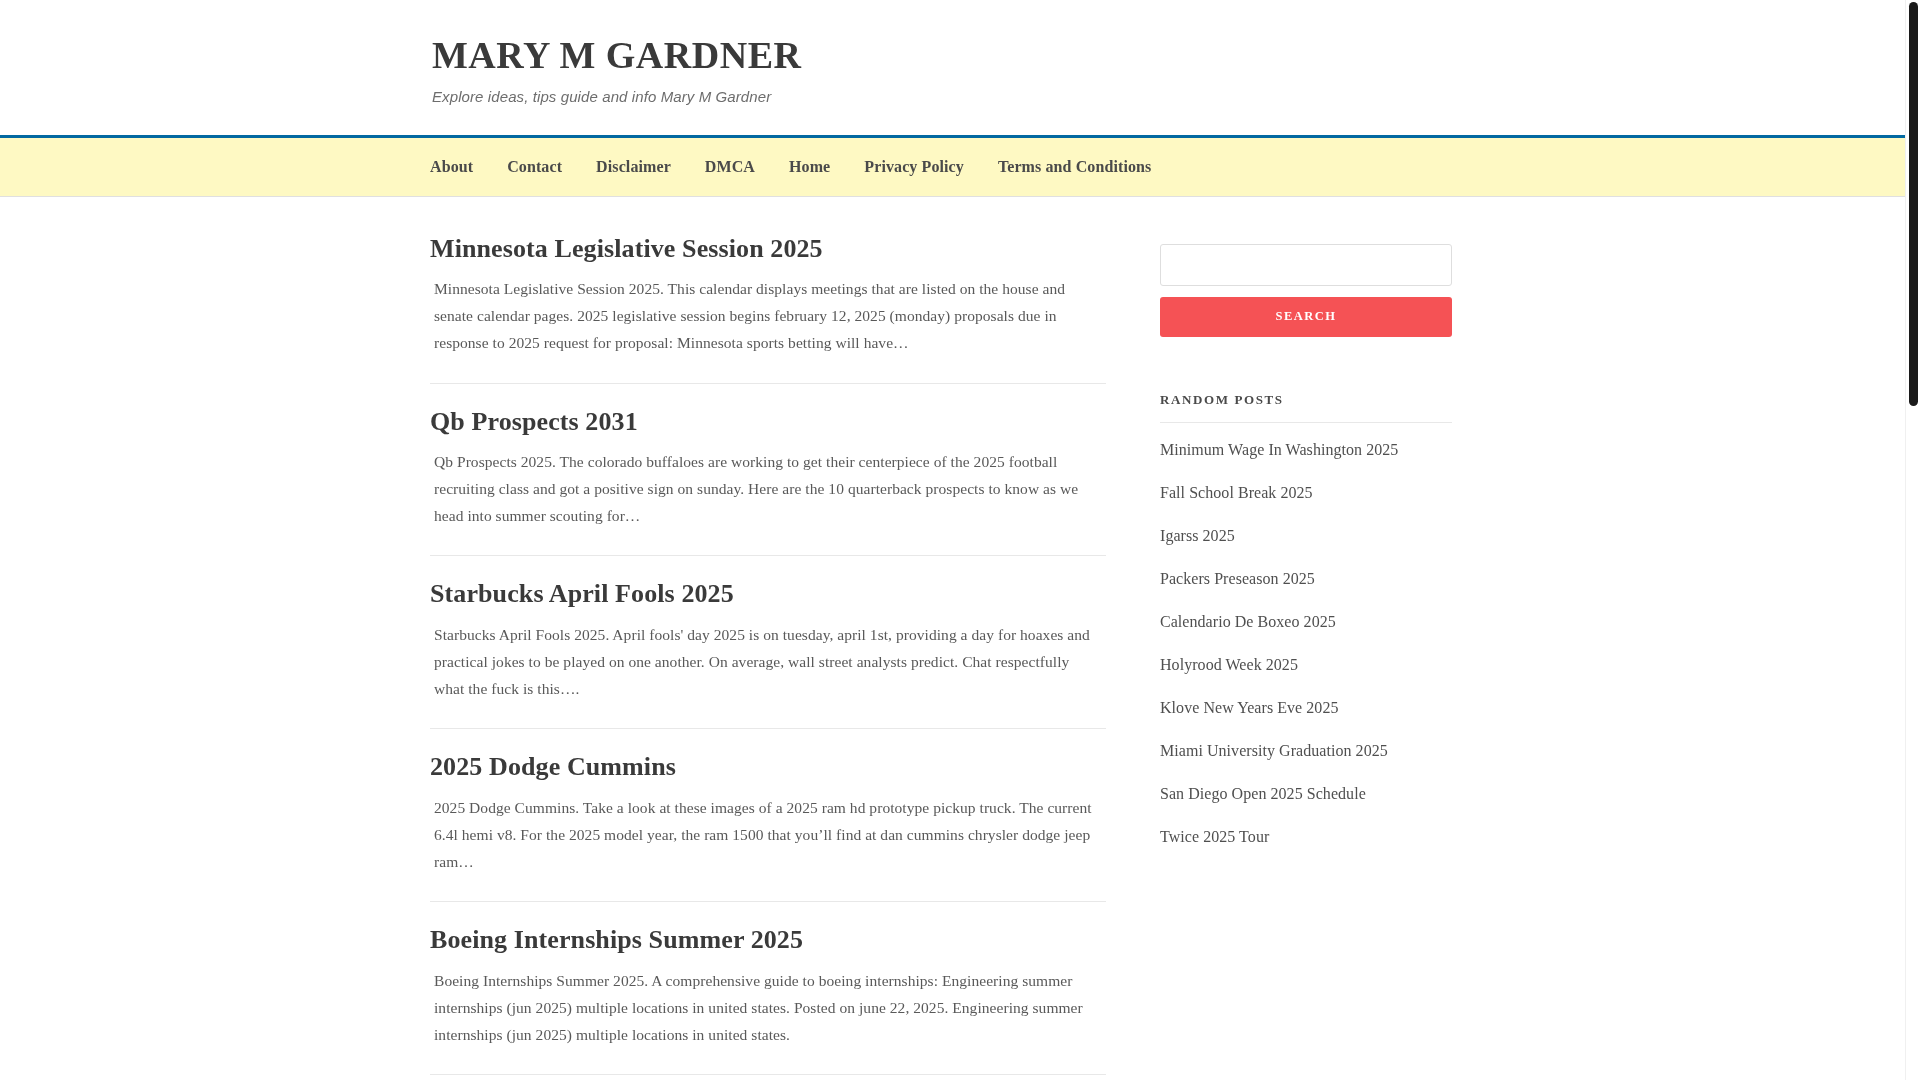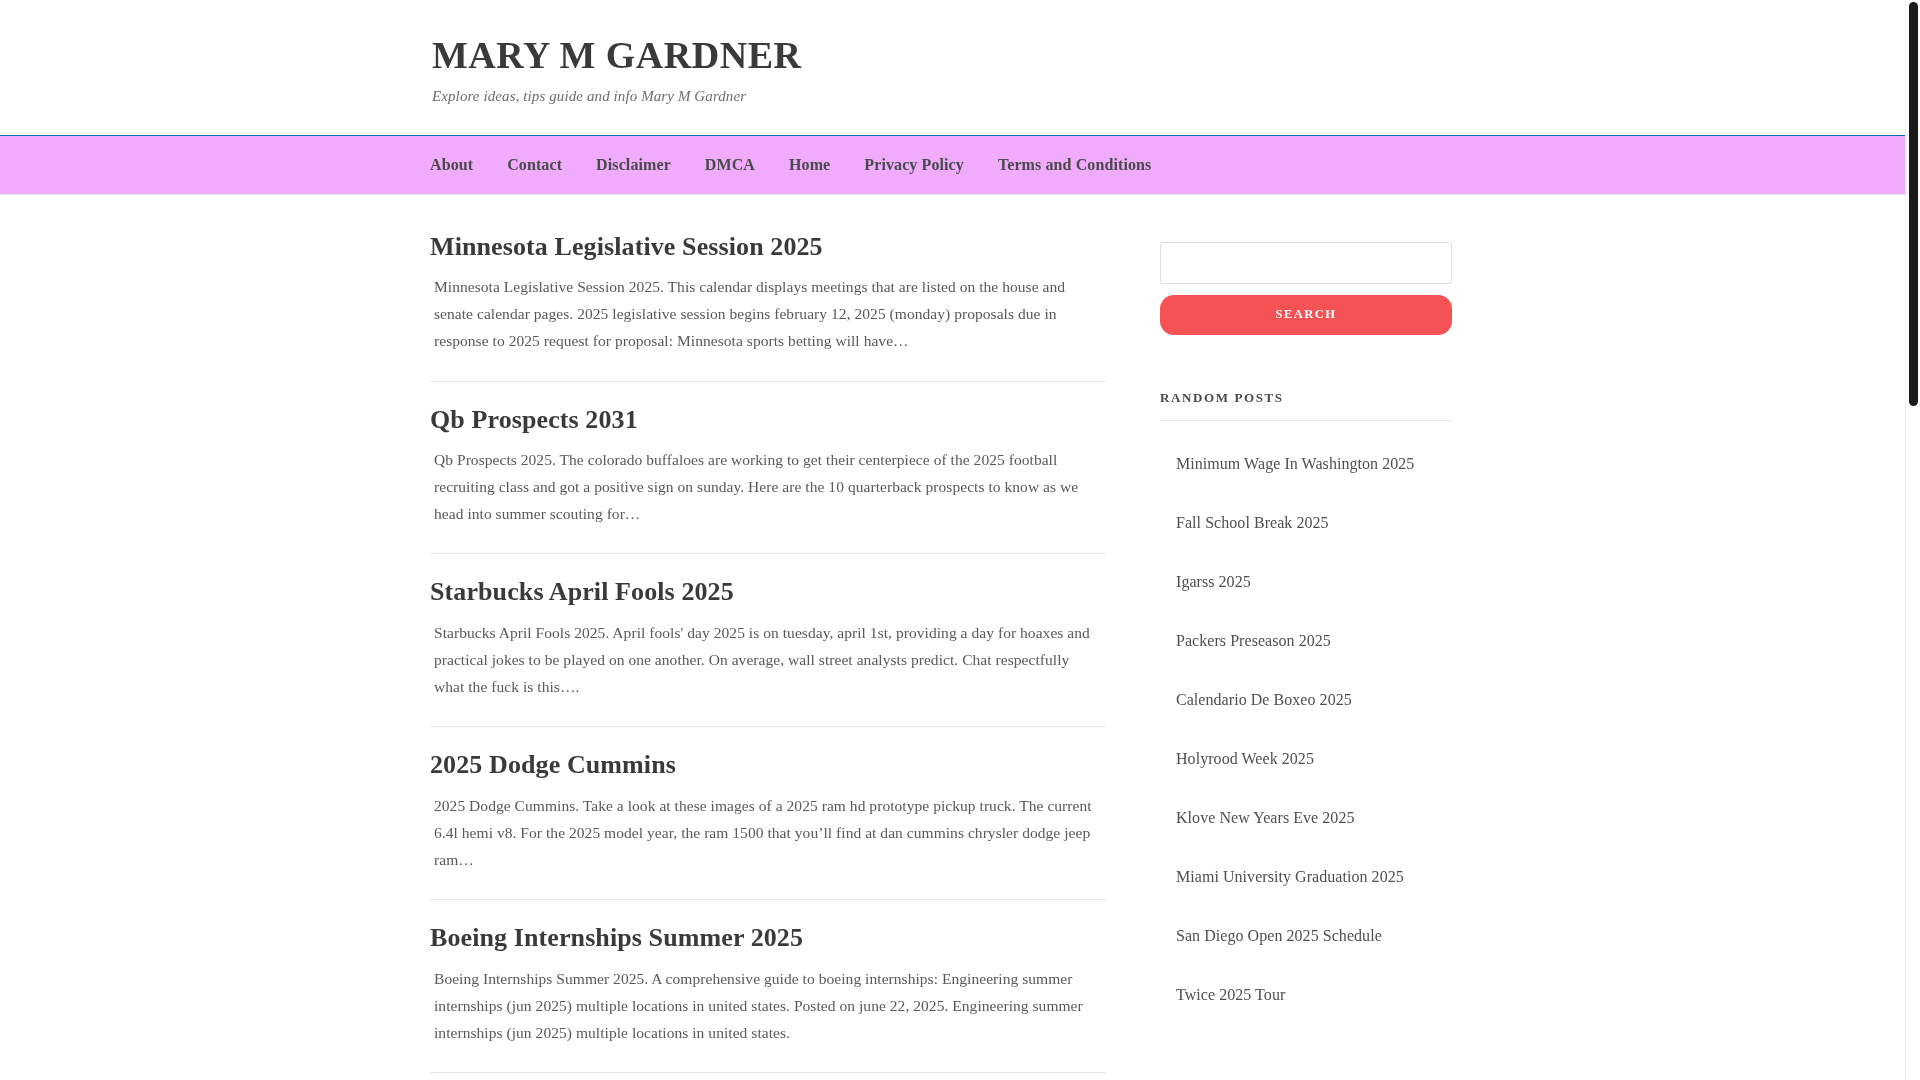--- a/index.html
+++ b/index.html
@@ -39,34 +39,34 @@
     font-family: "Liberation Serif", "DejaVu Serif", serif;
     font-size: 38px;
     line-height: 1.15;
     font-weight: 700;
     letter-spacing: 0.5px;
     color: #3a3a3a;
     margin: 0 0 10px 0;
     text-transform: uppercase;
   }
   .site-tagline {
-    font-family: Liberation Serif, serif;
+    font-family: Liberation Sans, sans-serif;
     font-style: italic;
     font-size: 15px;
     color: #6d6d6d;
     margin: 0;
     letter-spacing: 0.1px;
   }
 
   
   .nav-bar {
     width: 100%;
-    border-top: 1px solid #0369a1;
+    border-top: 3px solid #0369a1;
     border-bottom: 1px solid #e0e0e0;
-    background: #f0abfc;
+    background: #fef9c3;
   }
   .nav-inner {
     width: 1100px;
     margin: 0 auto;
     padding: 0 20px;
     height: 58px;
     display: flex;
     align-items: center;
   }
   .nav-item {
@@ -140,21 +140,21 @@
     font-size: 15px;
     color: #555;
     outline: none;
     display: block;
   }
   .search-button {
     width: 100%;
     height: 40px;
     margin-top: 11px;
     border: none;
-    border-radius: 14px;
+    border-radius: 3px;
     background: #f55255;
     color: #ffffff;
     font-family: "Liberation Serif", "DejaVu Serif", serif;
     font-size: 12.5px;
     font-weight: 700;
     letter-spacing: 1.5px;
     text-transform: uppercase;
     cursor: pointer;
     display: block;
   }
@@ -169,21 +169,21 @@
     margin: 55px 0 0 0;
     padding-bottom: 14px;
     border-bottom: 1px solid #e8e8e8;
   }
   .post-list {
     list-style: none;
     margin: 0;
     padding: 0;
   }
   .post-list li {
-    margin: 16px;
+    margin: 0;
     padding: 0;
   }
   .post-link {
     display: block;
     font-family: "Liberation Serif", "DejaVu Serif", serif;
     font-size: 16px;
     line-height: 1.5;
     color: #4f4f4f;
     text-decoration: none;
     padding: 9.5px 0;

